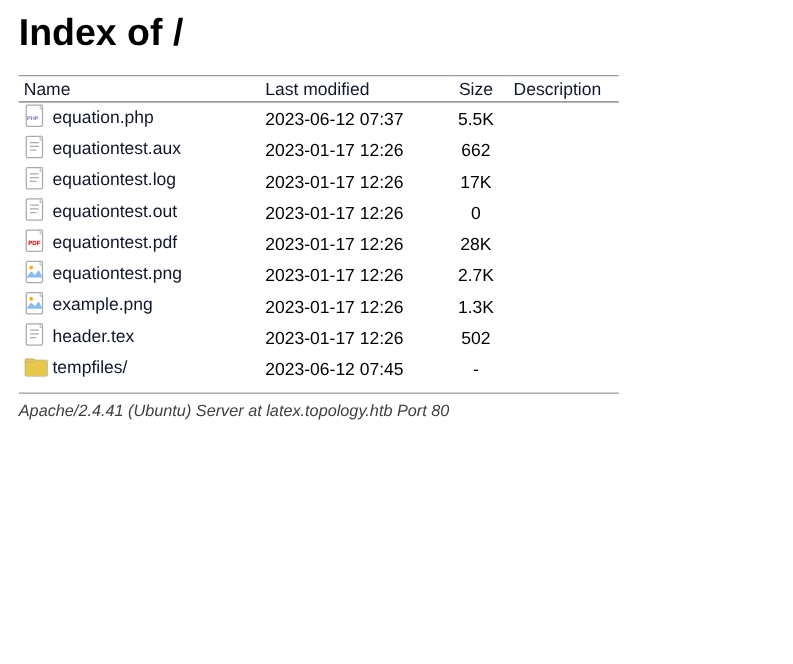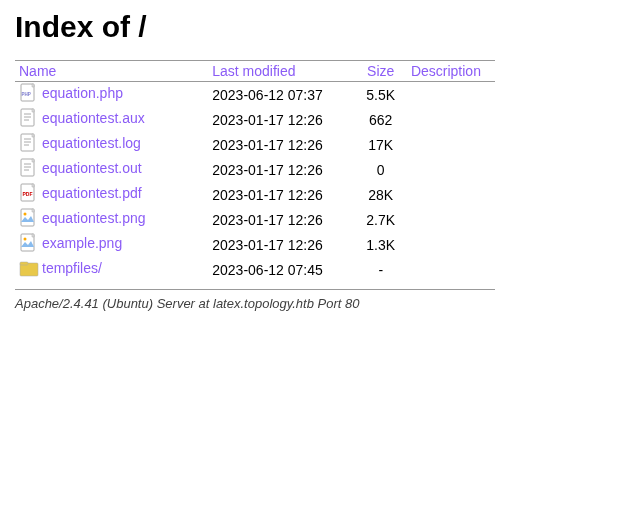--- a/index.html
+++ b/index.html
@@ -29,21 +29,21 @@
     }
     th, td {
       padding: 2px 8px 2px 4px;
       text-align: left;
       white-space: nowrap;
     }
     th {
       font-weight: normal;
     }
     th a, td a {
-      color: #8b5cf6;
+      color: #0f172a;
       text-decoration: none;
     }
     .col-name { min-width: 180px; }
     .col-modified { min-width: 140px; }
     .col-size { min-width: 45px; text-align: center; }
     .col-desc { min-width: 80px; }
     .file-row td { padding-top: 1px; padding-bottom: 1px; }
     hr {
       border: none;
       border-top: 1px solid #999;
@@ -155,20 +155,32 @@
       <polyline points="2,14 6,9 9,12 12,8 15,14" fill="#8be" stroke="none"></polyline>
       <circle cx="6" cy="6" r="1.5" fill="#fa0"></circle>
       <path d="M13,1 L15,1 L15,4 L13,4 Z" fill="#e0e0e0" stroke="#aaa" stroke-width="0.5"></path>
     </svg></span><a href="example.png">example.png</a></td>
         <td class="col-modified">2023-01-17 12:26</td>
         <td class="col-size">1.3K</td>
         <td class="col-desc"></td>
       </tr>
       <tr class="file-row">
         <td class="col-name"><span style="display: inline-block; vertical-align: middle; margin-right: 3px;"><svg width="20" height="20" viewBox="0 0 20 20" xmlns="http://www.w3.org/2000/svg">
+      <rect x="2" y="1" width="13" height="17" rx="1" fill="#fff" stroke="#aaa" stroke-width="1"></rect>
+      <line x1="5" y1="6" x2="12" y2="6" stroke="#aaa" stroke-width="1"></line>
+      <line x1="5" y1="9" x2="12" y2="9" stroke="#aaa" stroke-width="1"></line>
+      <line x1="5" y1="12" x2="10" y2="12" stroke="#aaa" stroke-width="1"></line>
+      <path d="M13,1 L15,1 L15,4 L13,4 Z" fill="#e0e0e0" stroke="#aaa" stroke-width="0.5"></path>
+    </svg></span><a href="header.tex">header.tex</a></td>
+        <td class="col-modified">2023-01-17 12:26</td>
+        <td class="col-size">502</td>
+        <td class="col-desc"></td>
+      </tr>
+      <tr class="file-row">
+        <td class="col-name"><span style="display: inline-block; vertical-align: middle; margin-right: 3px;"><svg width="20" height="20" viewBox="0 0 20 20" xmlns="http://www.w3.org/2000/svg">
       <rect x="1" y="5" width="18" height="13" rx="1" fill="#e8c84a" stroke="#aaa" stroke-width="0.5"></rect>
       <rect x="1" y="4" width="8" height="3" rx="1" fill="#e8c84a" stroke="#aaa" stroke-width="0.5"></rect>
     </svg></span><a href="tempfiles/">tempfiles/</a></td>
         <td class="col-modified">2023-06-12 07:45</td>
         <td class="col-size">-</td>
         <td class="col-desc"></td>
       </tr>
     </tbody>
 </table>
 

